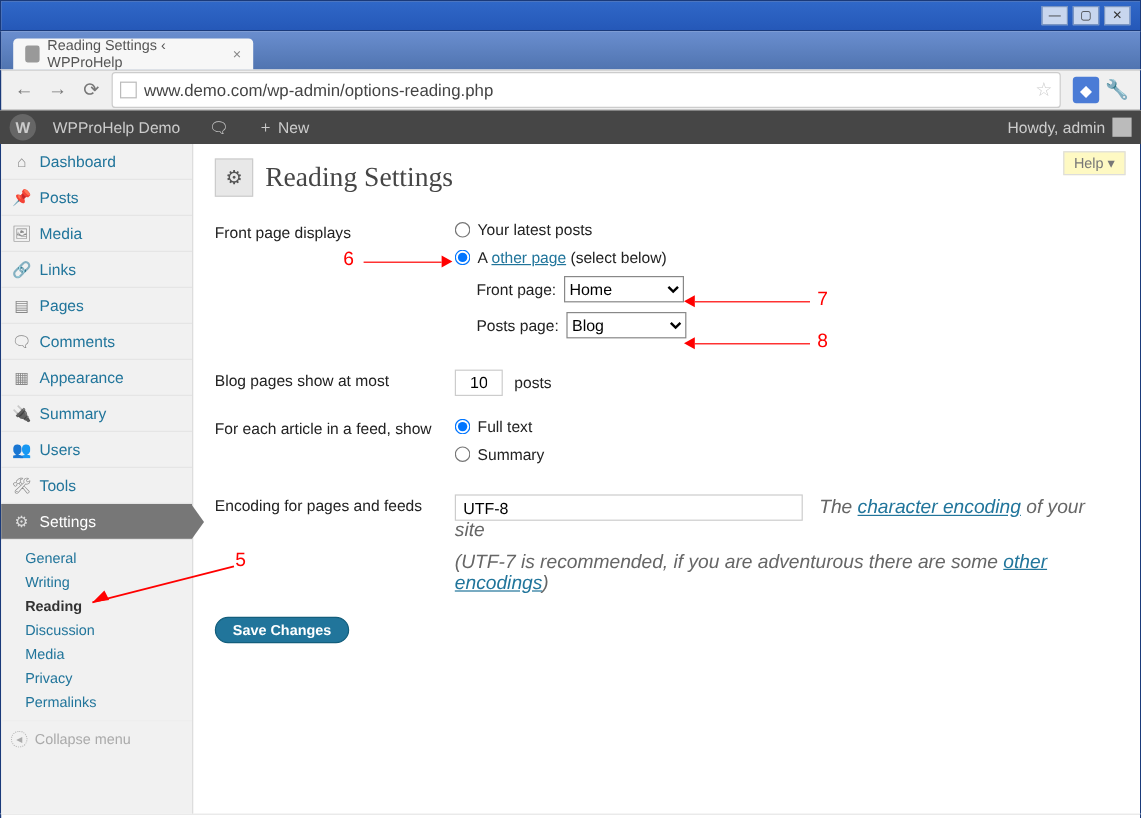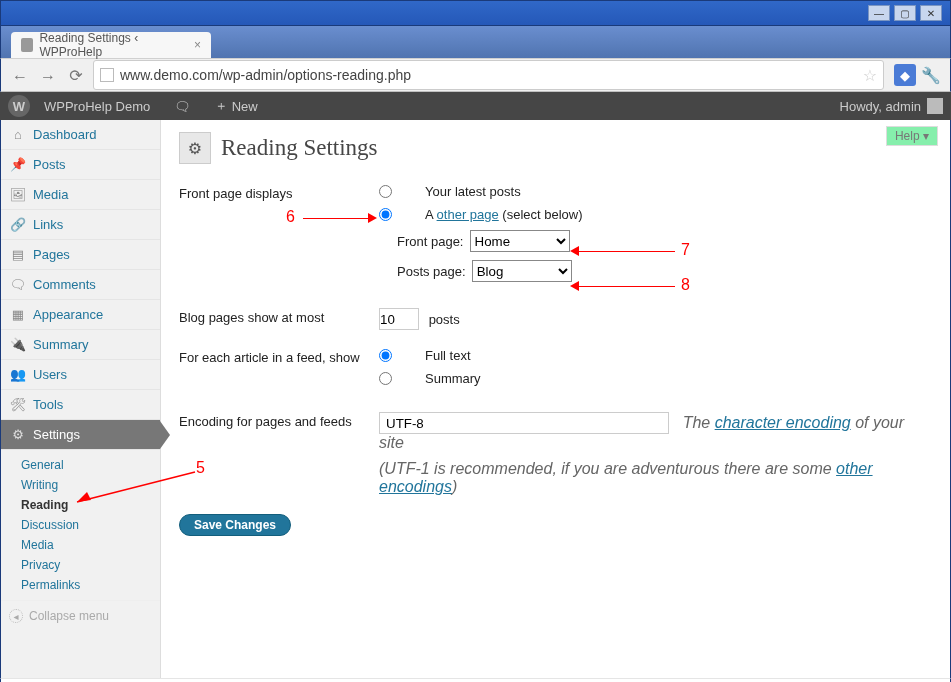--- a/index.html
+++ b/index.html
@@ -39,34 +39,34 @@
 .side-item.current .menu-icon { color: #ddd; }
 .side-item.current::after { content:""; position:absolute; right:-10px; top:50%; transform:translateY(-50%); border-top:14px solid transparent; border-bottom:14px solid transparent; border-left:10px solid #777; }
 .side-sub { padding: 5px 8px 5px 20px; border-bottom: 1px solid #eee; }
 .side-sub a { color: #21759b; text-decoration: none; font-size: 12px; cursor:pointer; display:block; padding:3px 0; }
 .side-sub a.current { color: #333; font-weight: bold; }
 .collapse { display:flex; align-items:center; padding:8px; color:#aaa; cursor:pointer; font-size:12px; }
 .collapse-icon { width:14px; height:14px; border:1px dotted #bbb; border-radius:7px; margin-right:6px; display:inline-flex; align-items:center; justify-content:center; font-size:10px;}
 
 
 .content { flex:1; padding: 12px 18px 6px 18px; position: relative; overflow: hidden; }
-.help-tab { position:absolute; top:6px; right:12px; background:#86efac; border:1px solid #ddd; padding:2px 8px; font-size:12px; color:#777; cursor:pointer; }
+.help-tab { position:absolute; top:6px; right:12px; background:#fef9c3; border:1px solid #ddd; padding:2px 8px; font-size:12px; color:#777; cursor:pointer; }
 .page-title { display:flex; align-items:center; margin-bottom: 20px; }
 .page-icon { width: 32px; height: 32px; background: #e8e8e8; border:1px solid #ccc; margin-right: 10px; display:inline-flex; align-items:center; justify-content:center; color:#555; font-size:16px;}
 h2.title { font-size: 23px; font-weight: normal; font-family: Georgia, serif; color:#464646; }
 .form-table { width: 100%; }
 .form-row { display: flex; margin-bottom: 18px; }
 .form-label { width: 200px; color:#222; padding-top:2px; }
 .form-field { flex:1; color:#222; }
-.radio-line { margin-bottom: 8px; display:flex; align-items:center;gap:27px; }
+.radio-line { margin-bottom: 8px; display:flex; align-items:center; }
 .radio-line input { margin-right: 6px; }
 .select-row { margin: 8px 0 8px 18px; display:flex; align-items:center; }
 .select-row label { margin-right: 6px; }
 .select-row select { width: 100px; height: 22px; border: 1px solid #888; background:#fff; }
-.num-input { width: 40px; height: 22px; border:1px solid #ccc; padding: 0 0; margin-right:6px; background:#fff; }
+.num-input { width: 40px; height: 22px; border:1px solid #ccc; padding: 0 12px; margin-right:6px; background:#fff; }
 .enc-input { width: 290px; height:22px; border:1px solid #ccc; padding:0 6px; margin-right:10px; background:#fff; }
 .desc { color:#666; font-style: italic; font-size: 16px; }
 .desc a, a.link { color:#21759b; text-decoration: underline; cursor:pointer; }
 .save-btn { background: #21759b; color:#fff; border:1px solid #135e7c; border-radius:11px; padding: 3px 14px; cursor:pointer; font-size:12px; font-weight:bold; }
 .footer { display:flex; padding: 10px 18px; font-size:12px; color:#888; border-top: 1px solid #e5e5e5; border-left: 1px solid #1a3a7a; border-right: 1px solid #1a3a7a; border-bottom: 1px solid #1a3a7a;}
 
 
 .ann-num { position:absolute; color:#f00; font-size:16px; font-weight:normal; z-index: 50; }
 .ann-line { position:absolute; background:#f00; height:1px; z-index:40; }
 .ann-arrowhead { position:absolute; width:0; height:0; z-index:41; }
@@ -229,21 +229,21 @@
               <span>Summary</span>
             </div>
         </div>
       </div>
 
       <div class="form-row">
         <div class="form-label">Encoding for pages and feeds</div>
         <div class="form-field">
           <input class="enc-input" value="UTF-8" style="">
           <span class="desc"><span>The </span><a class="link">character encoding</a><span> of your site</span></span>
-          <div class="desc" style="margin-top:8px"><span>(UTF-1 is recommended, if you are adventurous there are some </span><a class="link">other encodings</a><span>)</span></div>
+          <div class="desc" style="margin-top:8px"><span>(UTF-7 is recommended, if you are adventurous there are some </span><a class="link">other encodings</a><span>)</span></div>
         </div>
       </div>
     </div>
 
     <button class="save-btn">Save Changes</button>
 
     
     
     <span class="ann-num" style="left:125px; top:88px;">6</span>
     <div class="ann-line" style="left:142px; top:98px; width:65px;"></div>

